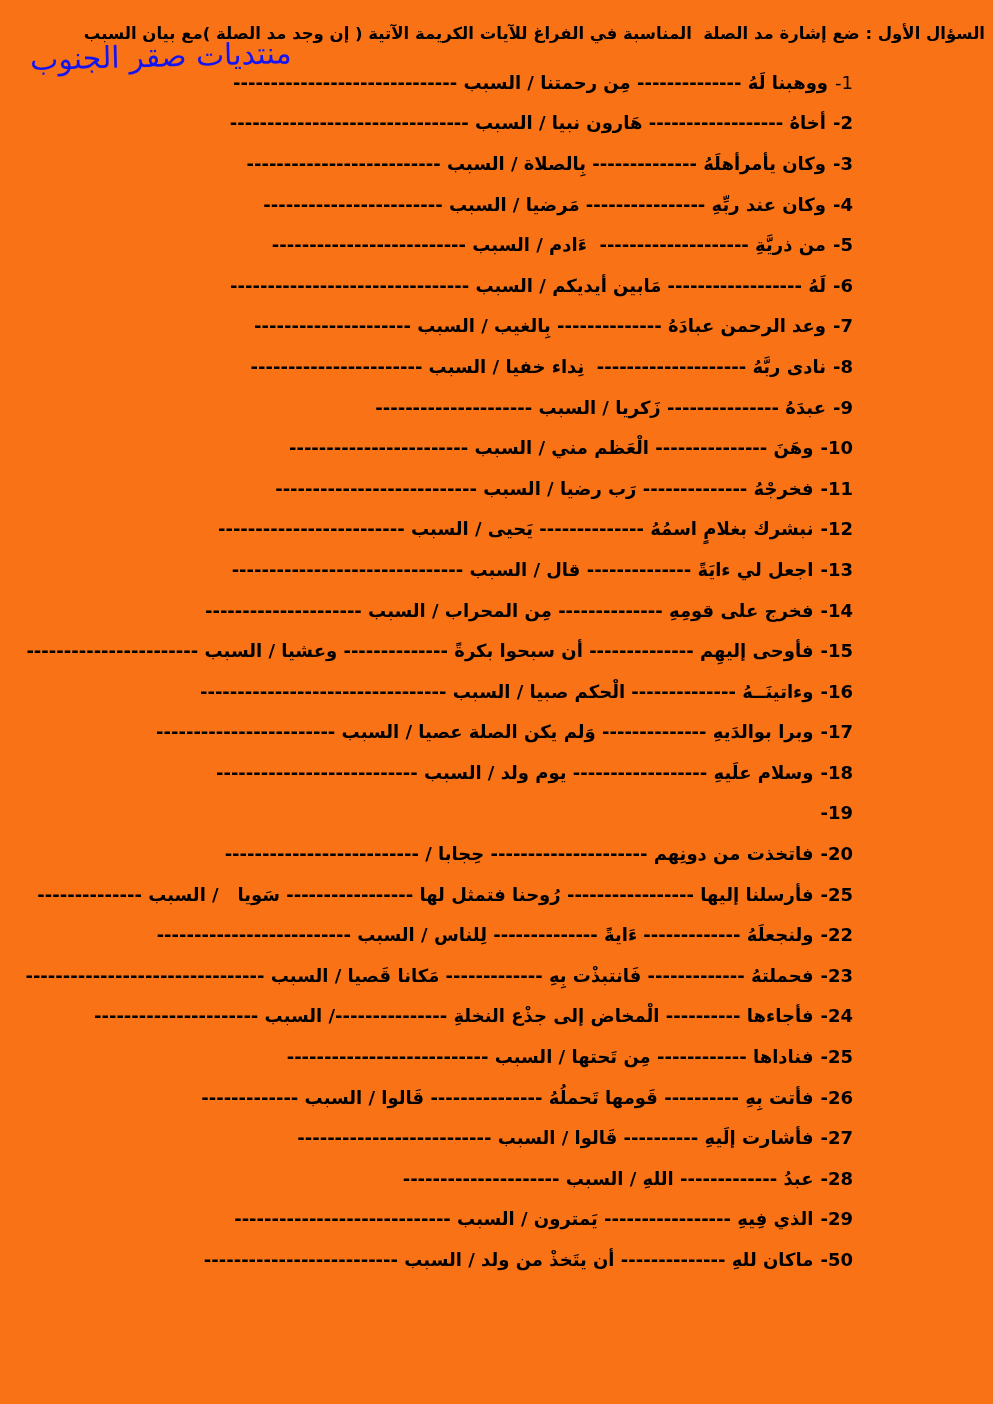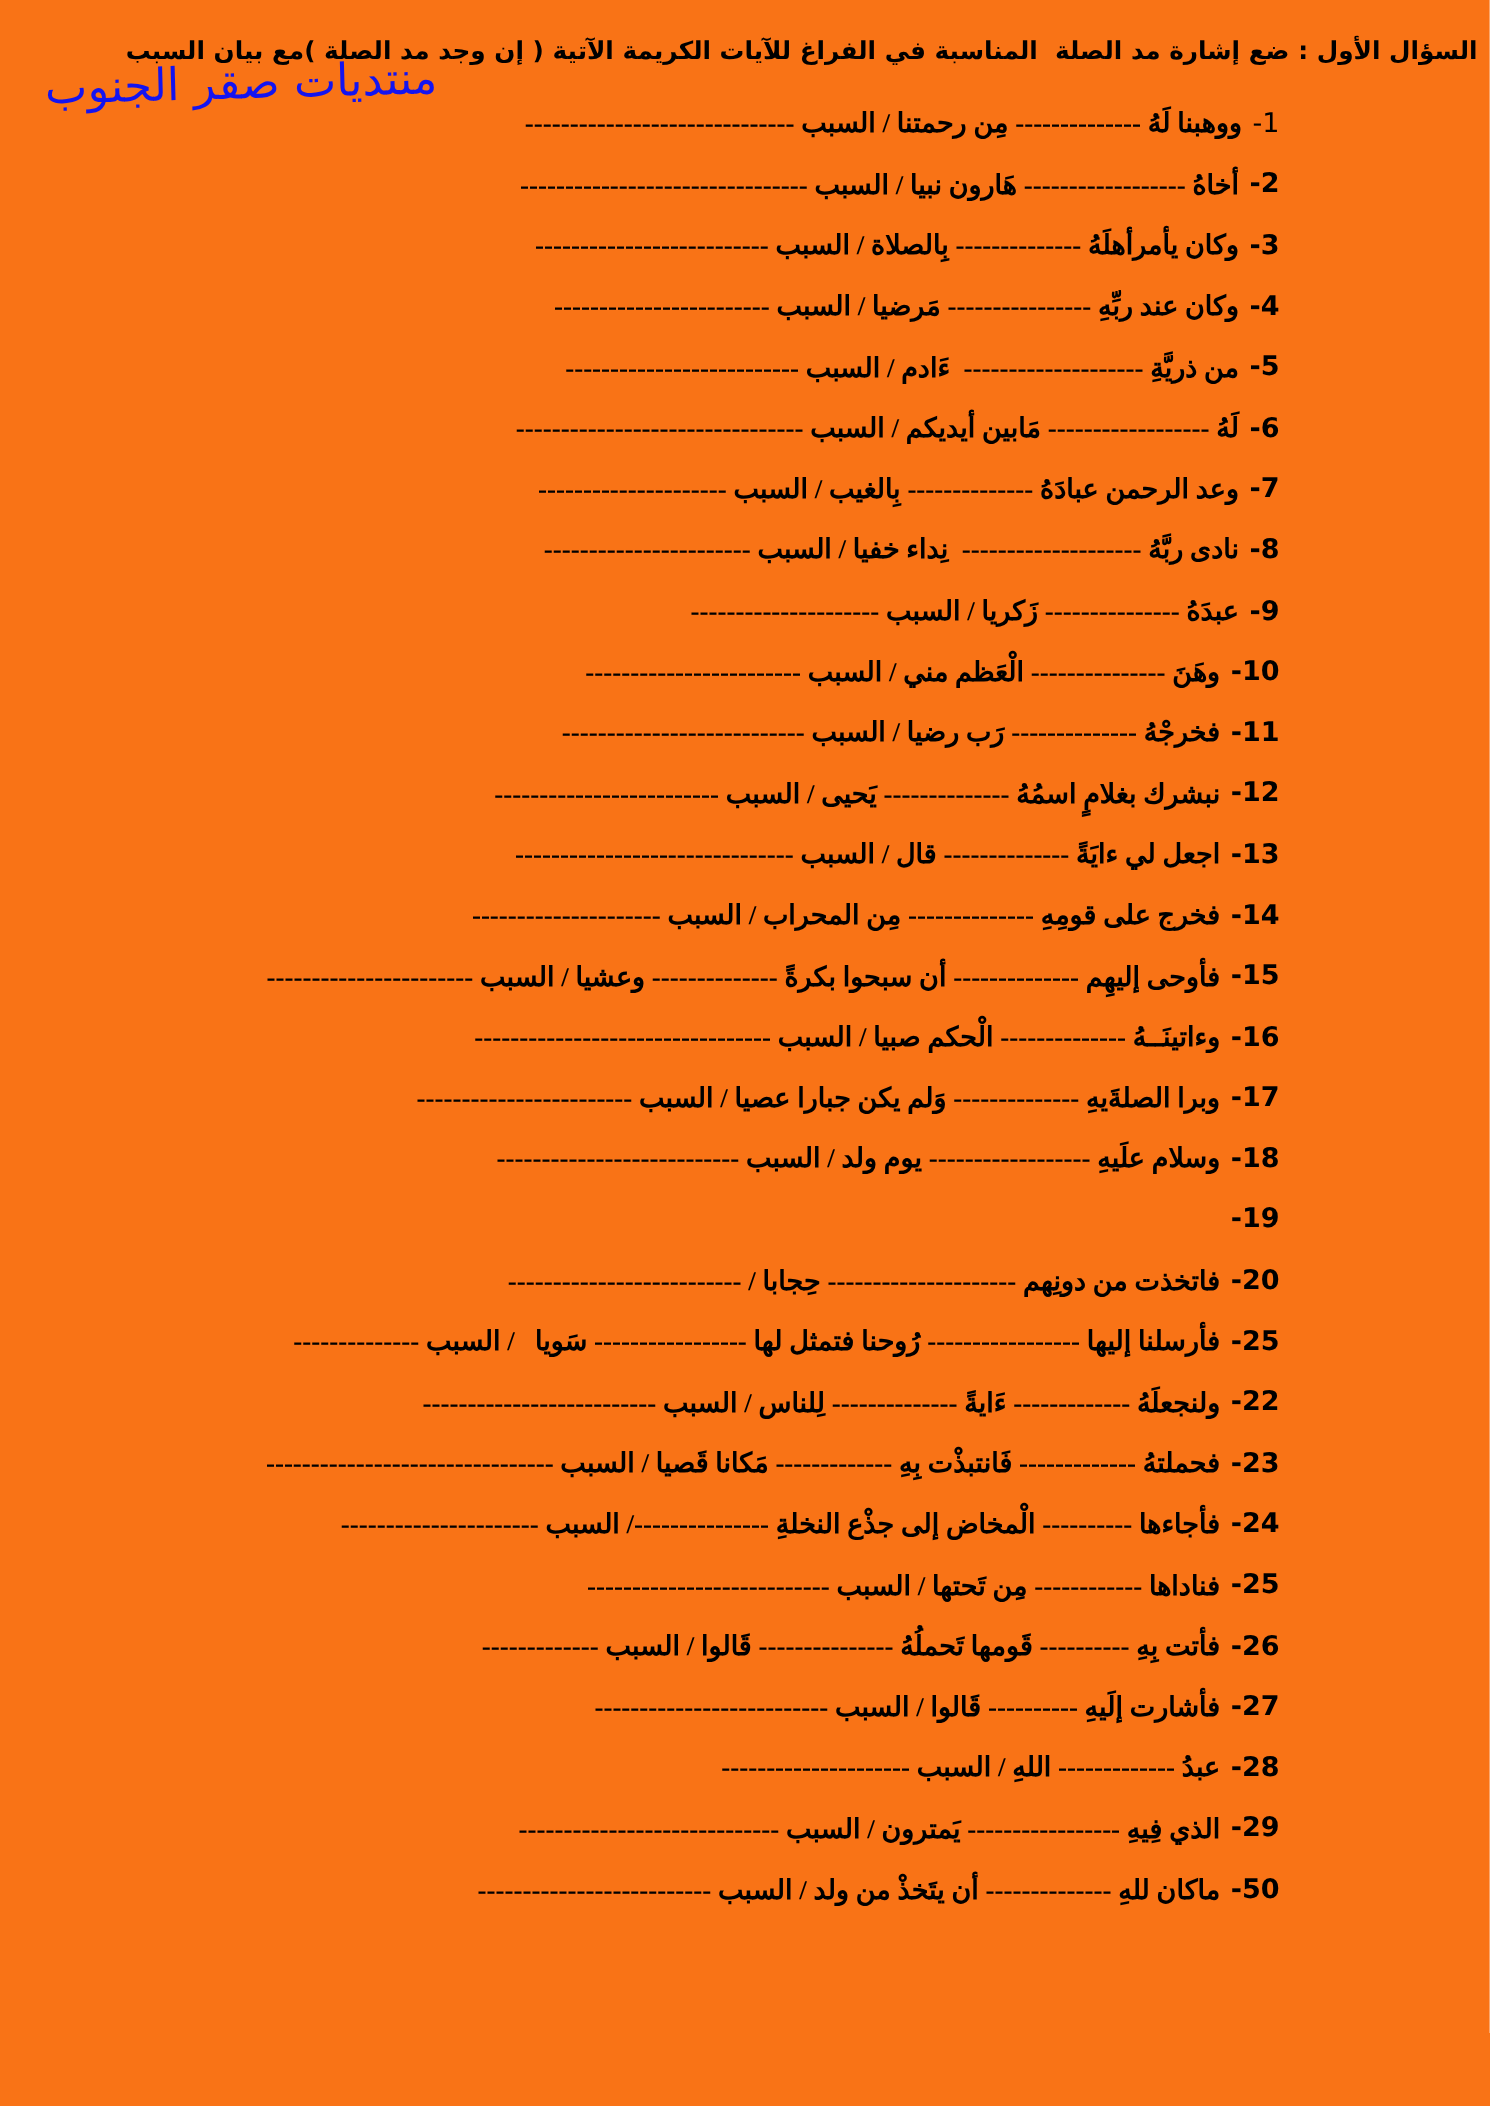--- a/index.html
+++ b/index.html
@@ -59,21 +59,20 @@
     color: #000000;
   }
   .q-num {
     flex: 0 0 auto;
   }
   .q-row:first-child .q-num {
     font-weight: 400;
   }
   .q-text {
     flex: 0 0 auto;
-    font-family: Liberation Serif, serif;
   }
 </style>
 </head>
 <body>
 
 <div class="page">
 
   <div class="header-prompt">السؤال الأول : ضع إشارة مد الصلة  المناسبة في الفراغ للآيات الكريمة الآتية ( إن وجد مد الصلة )مع بيان السبب</div>
 
   <div class="watermark">منتديات صقر الجنوب</div>
@@ -88,21 +87,21 @@
     <div class="q-row"><span class="q-num">7-</span><span class="q-text">وعد الرحمن عبادَهُ -------------- بِالغيب / السبب ---------------------</span></div>
     <div class="q-row"><span class="q-num">8-</span><span class="q-text">نادى ربَّهُ --------------------  نِداء خفيا / السبب -----------------------</span></div>
     <div class="q-row"><span class="q-num">9-</span><span class="q-text">عبدَهُ --------------- زَكريا / السبب ---------------------</span></div>
     <div class="q-row"><span class="q-num">10-</span><span class="q-text">وهَنَ --------------- الْعَظم مني / السبب ------------------------</span></div>
     <div class="q-row"><span class="q-num">11-</span><span class="q-text">فخرجْهُ -------------- رَب رضيا / السبب ---------------------------</span></div>
     <div class="q-row"><span class="q-num">12-</span><span class="q-text">نبشرك بغلامٍ اسمُهُ -------------- يَحيى / السبب -------------------------</span></div>
     <div class="q-row"><span class="q-num">13-</span><span class="q-text">اجعل لي ءايَةً -------------- قال / السبب -------------------------------</span></div>
     <div class="q-row"><span class="q-num">14-</span><span class="q-text">فخرج على قومِهِ -------------- مِن المحراب / السبب ---------------------</span></div>
     <div class="q-row"><span class="q-num">15-</span><span class="q-text">فأوحى إليهِم -------------- أن سبحوا بكرةً -------------- وعشيا / السبب -----------------------</span></div>
     <div class="q-row"><span class="q-num">16-</span><span class="q-text">وءاتينَــهُ -------------- الْحكم صبيا / السبب ---------------------------------</span></div>
-    <div class="q-row"><span class="q-num">17-</span><span class="q-text">وبرا الصلةَيهِ -------------- وَلم يكن جبارا عصيا / السبب ------------------------</span></div>
+    <div class="q-row"><span class="q-num">17-</span><span class="q-text">وبرا بوالدَيهِ -------------- وَلم يكن الصلة عصيا / السبب ------------------------</span></div>
     <div class="q-row"><span class="q-num">18-</span><span class="q-text">وسلام علَيهِ ------------------ يوم ولد / السبب ---------------------------</span></div>
     <div class="q-row"><span class="q-num">19-</span></div>
     <div class="q-row"><span class="q-num">20-</span><span class="q-text">فاتخذت من دونِهم --------------------- حِجابا / --------------------------</span></div>
     <div class="q-row"><span class="q-num">25-</span><span class="q-text">فأرسلنا إليها ----------------- رُوحنا فتمثل لها ----------------- سَويا   / السبب --------------</span></div>
     <div class="q-row"><span class="q-num">22-</span><span class="q-text">ولنجعلَهُ ------------- ءَايةً -------------- لِلناس / السبب --------------------------</span></div>
     <div class="q-row"><span class="q-num">23-</span><span class="q-text">فحملتهُ ------------- فَانتبذْت بِهِ ------------- مَكانا قَصيا / السبب --------------------------------</span></div>
     <div class="q-row"><span class="q-num">24-</span><span class="q-text">فأجاءها ---------- الْمخاض إلى جذْع النخلةِ ---------------/ السبب ----------------------</span></div>
     <div class="q-row"><span class="q-num">25-</span><span class="q-text">فناداها ------------ مِن تَحتها / السبب ---------------------------</span></div>
     <div class="q-row"><span class="q-num">26-</span><span class="q-text">فأتت بِهِ ---------- قَومها تَحملُهُ --------------- قَالوا / السبب -------------</span></div>
     <div class="q-row"><span class="q-num">27-</span><span class="q-text">فأشارت إلَيهِ ---------- قَالوا / السبب --------------------------</span></div>

